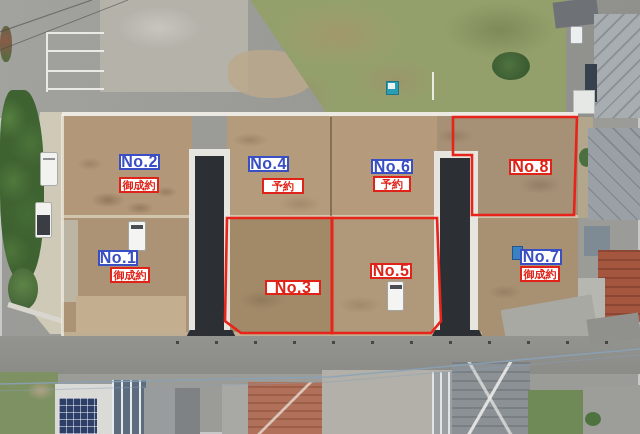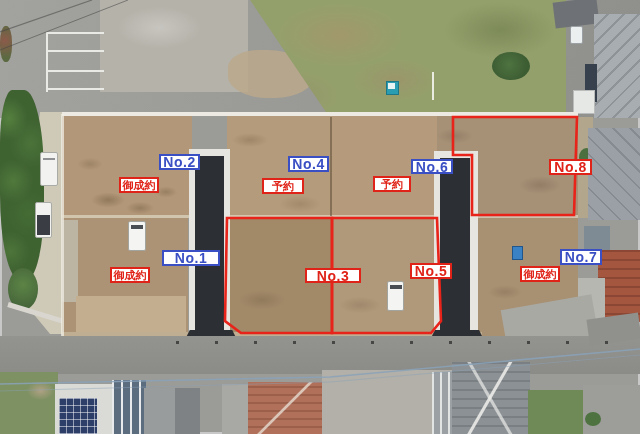--- a/index.html
+++ b/index.html
@@ -135,21 +135,21 @@
   .b-drive-right{left:583px;top:385px;width:57px;height:49px;background:#9d9d99;}
   .b-bush-right{left:585px;top:412px;width:16px;height:14px;border-radius:50%;background:#4e7340;}
   
   .overlay{left:0;top:0;width:640px;height:434px;}
   .red-outline{fill:none;stroke:var(--outline-red,#e8231a);stroke-width:2.6;stroke-linejoin:miter;}
   .powerline{stroke:#8aa2b8;fill:none;}
   .wire{stroke:rgba(70,70,70,.55);fill:none;}
   
   .lbl{display:flex;align-items:center;justify-content:center;background:#fff;
        font-weight:bold;line-height:1;white-space:nowrap;z-index:10;}
-  .lbl-num{font-size:14px;letter-spacing:.5px;margin-left:40px;}
+  .lbl-num{font-size:16px;letter-spacing:.5px;}
   .lbl-status{font-size:11px;}
   .blue{color:var(--label-blue,#3a4fc4);border:2px solid var(--label-blue,#3a4fc4);}
   .red{color:var(--label-red,#e02318);border:2px solid var(--label-red,#e02318);}
 </style>
 </head>
 <body>
 
 <div id="scene">
 
   <div class="road-top"></div>
@@ -251,27 +251,27 @@
   <svg class="overlay" viewBox="0 0 640 434">
     <polygon class="red-outline" points="453,117 577,117 574,215 472,215 472,155 453,155"></polygon>
     <polygon class="red-outline" points="227,218 332,218 332,333 241,333 225,321"></polygon>
     <polygon class="red-outline" points="332,218 437,218 441,321 431,333 332,333"></polygon>
     <path class="powerline" d="M0,384 L330,377 L640,349" stroke-width="1.6" opacity="0.85"></path>
     <path class="powerline" d="M0,391 L330,382 L640,355" stroke-width="0.9" opacity="0.5"></path>
     <path class="wire" d="M0,32 L92,0" stroke-width="1.2"></path>
     <path class="wire" d="M0,50 L128,0" stroke-width="1"></path>
   </svg>
 
-  <div class="lbl lbl-num blue" style="left:122px;top:250px;width:58px;height:16px;">No.1</div>
+  <div class="lbl lbl-num blue" style="left:98px;top:250px;width:40px;height:16px;">No.1</div>
   <div class="lbl lbl-status red" style="left:110px;top:267px;width:40px;height:16px;">御成約</div>
 
   <div class="lbl lbl-num blue" style="left:119px;top:154px;width:41px;height:16px;">No.2</div>
   <div class="lbl lbl-status red" style="left:119px;top:177px;width:40px;height:16px;">御成約</div>
 
-  <div class="lbl lbl-num red" style="left:265px;top:268px;width:56px;height:15px;">No.3</div>
+  <div class="lbl lbl-num red" style="left:265px;top:280px;width:56px;height:15px;">No.3</div>
 
   <div class="lbl lbl-num blue" style="left:248px;top:156px;width:41px;height:16px;">No.4</div>
   <div class="lbl lbl-status red" style="left:262px;top:178px;width:42px;height:16px;">予約</div>
 
   <div class="lbl lbl-num red" style="left:370px;top:263px;width:42px;height:16px;">No.5</div>
 
   <div class="lbl lbl-num blue" style="left:371px;top:159px;width:42px;height:15px;">No.6</div>
   <div class="lbl lbl-status red" style="left:373px;top:176px;width:38px;height:16px;">予約</div>
 
   <div class="lbl lbl-num blue" style="left:520px;top:249px;width:42px;height:16px;">No.7</div>

